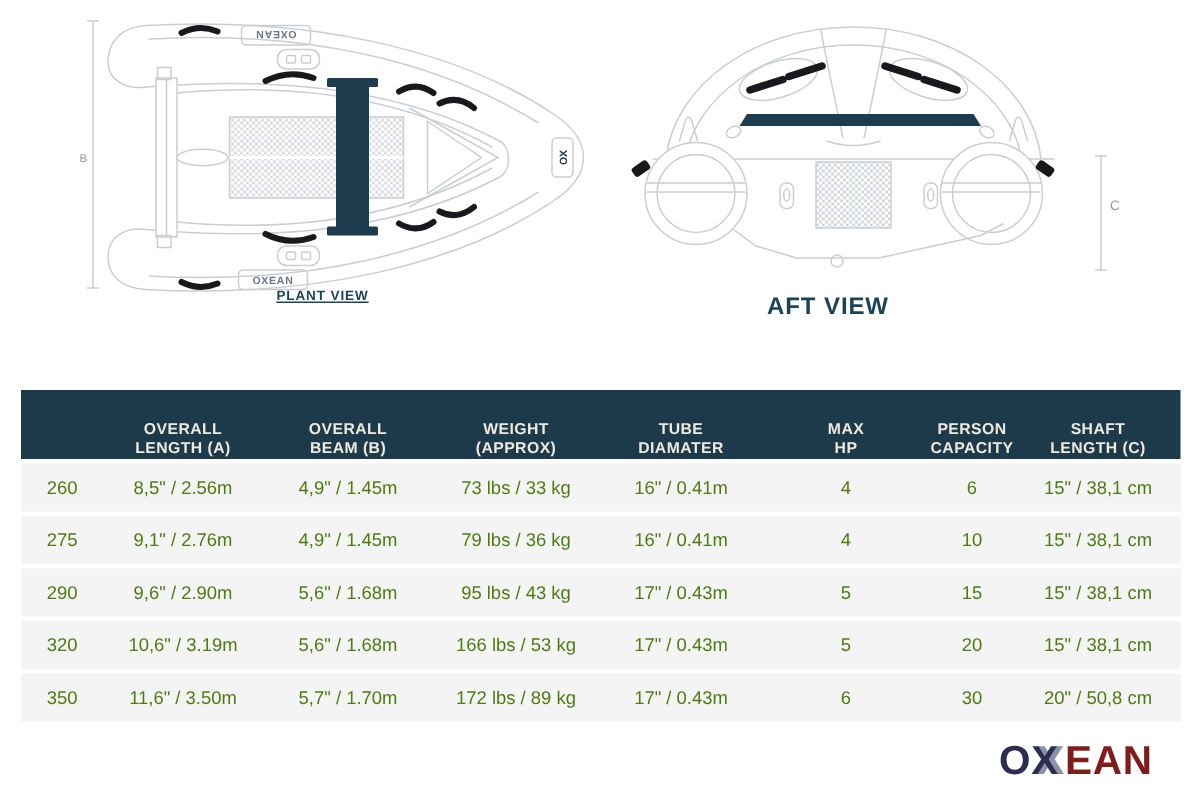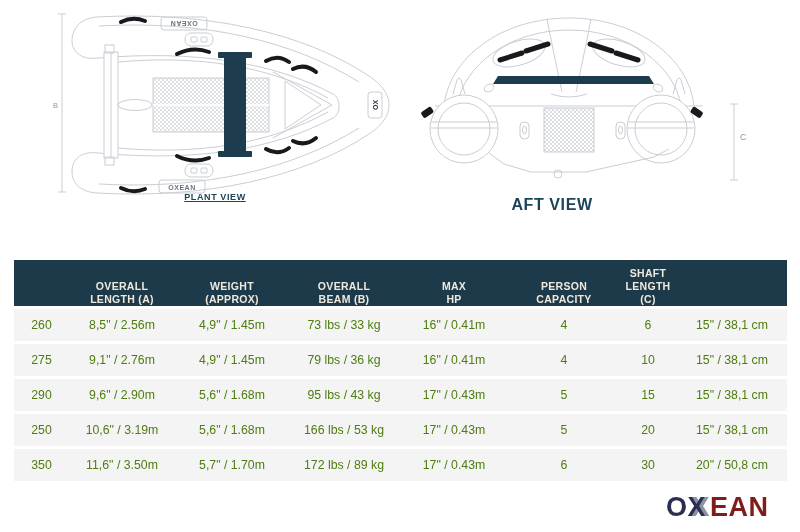--- a/index.html
+++ b/index.html
@@ -146,24 +146,27 @@
 
   <div id="spec-table">
     <div class="trow thead">
       <div class="th">
           <span></span>
         </div>
       <div class="th">
           <span style="max-width:80px">OVERALL LENGTH (A)</span>
         </div>
       <div class="th">
+          <span style="max-width:80px">OVERALL BEAM (B)</span>
+        </div>
+      <div class="th">
           <span style="max-width:70px">WEIGHT (APPROX)</span>
         </div>
       <div class="th">
-          <span style="max-width:80px">OVERALL BEAM (B)</span>
+          <span style="max-width:70px">TUBE DIAMATER</span>
         </div>
       <div class="th">
           <span style="max-width:34px">MAX HP</span>
         </div>
       <div class="th">
           <span style="max-width:70px">PERSON CAPACITY</span>
         </div>
       <div class="th">
           <span style="max-width:70px">SHAFT LENGTH (C)</span>
         </div>
@@ -193,21 +196,21 @@
       <div class="td">290</div>
       <div class="td">9,6" / 2.90m</div>
       <div class="td">5,6" / 1.68m</div>
       <div class="td">95 lbs / 43 kg</div>
       <div class="td">17" / 0.43m</div>
       <div class="td">5</div>
       <div class="td">15</div>
       <div class="td">15" / 38,1 cm</div>
     </div>
     <div class="trow tdata">
-      <div class="td">250</div>
+      <div class="td">320</div>
       <div class="td">10,6" / 3.19m</div>
       <div class="td">5,6" / 1.68m</div>
       <div class="td">166 lbs / 53 kg</div>
       <div class="td">17" / 0.43m</div>
       <div class="td">5</div>
       <div class="td">20</div>
       <div class="td">15" / 38,1 cm</div>
     </div>
     <div class="trow tdata">
       <div class="td">350</div>

